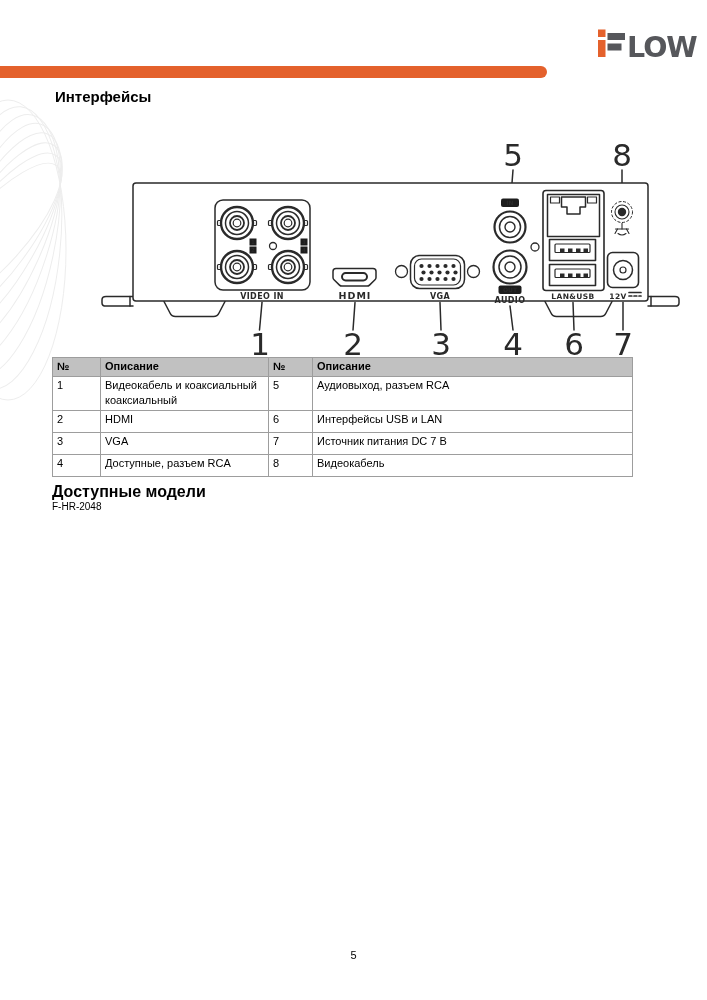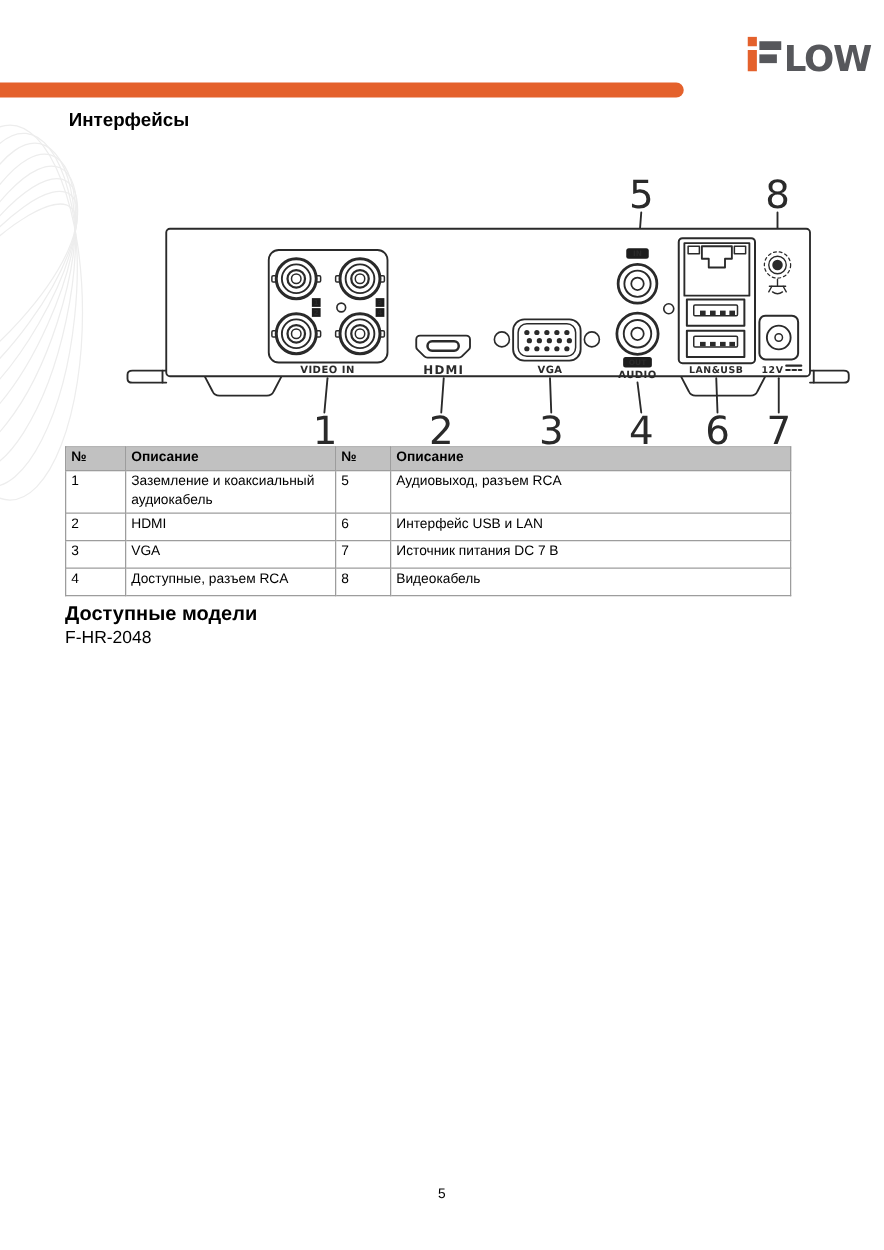--- a/index.html
+++ b/index.html
@@ -26,21 +26,21 @@
   
   .iface-table{position:absolute;left:52px;top:357px;width:580px;
     border-collapse:collapse;table-layout:fixed;font-size:11px;}
   .iface-table th,.iface-table td{
     border:1px solid #9d9d9d;padding:1px 4px 2px 4px;text-align:left;
     vertical-align:top;line-height:1.35;}
   .iface-table th{background:#c1c1c1;font-weight:bold;height:15px;}
   .iface-table td{background:#fff;height:18px;}
   
   .models-title{position:absolute;left:52px;top:474px;font-size:16px;font-weight:bold;margin-top:9px;}
-  .model-name{position:absolute;left:52px;top:501px;font-size:14px;}
+  .model-name{position:absolute;left:52px;top:501px;font-size:10px;}
   
   .page-number{position:absolute;left:0;top:949px;width:100%;text-align:center;font-size:11px;}
 </style>
 </head>
 <body>
 
 <div class="swirl">
   <svg width="72" height="330" viewBox="0 0 72 330">
     <g fill="none" stroke="#ededed" stroke-width="1">
       <ellipse cx="8" cy="170" rx="58" ry="150"></ellipse>
@@ -273,29 +273,29 @@
       <tr>
         <th>№</th>
         <th>Описание</th>
         <th>№</th>
         <th>Описание</th>
       </tr>
     </thead>
   <tbody>
       <tr>
         <td>1</td>
-        <td>Заземление и коаксиальный аудиокабель</td>
+        <td>Видеокабель и коаксиальный коаксиальный</td>
         <td>5</td>
         <td>Аудиовыход, разъем RCA</td>
       </tr>
       <tr>
         <td>2</td>
         <td>HDMI</td>
         <td>6</td>
-        <td>Интерфейс USB и LAN</td>
+        <td>Интерфейсы USB и LAN</td>
       </tr>
       <tr>
         <td>3</td>
         <td>VGA</td>
         <td>7</td>
         <td>Источник питания DC 7 В</td>
       </tr>
       <tr>
         <td>4</td>
         <td>Доступные, разъем RCA</td>

